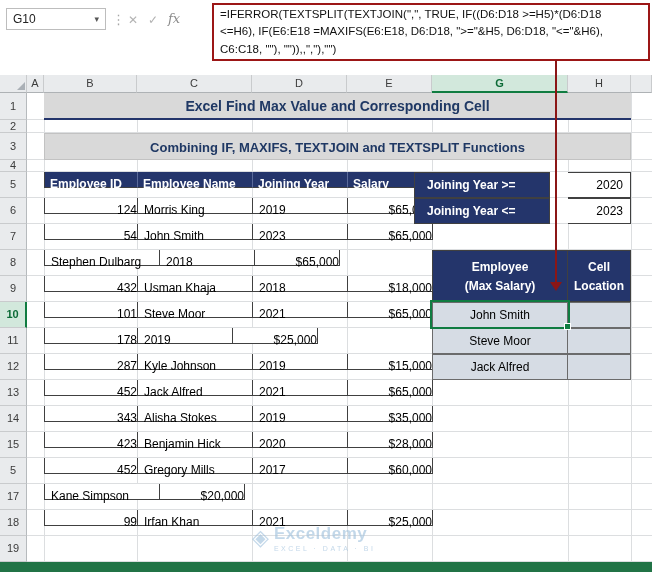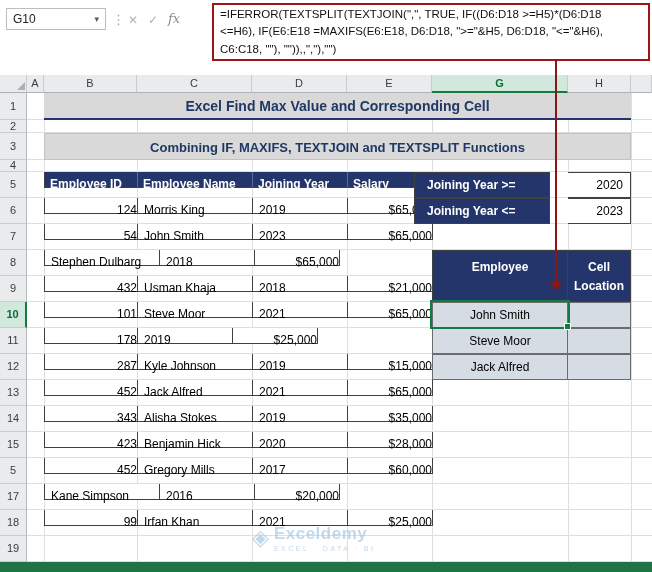--- a/index.html
+++ b/index.html
@@ -175,21 +175,21 @@
 </div>
 <div class="trow" style="top:250px">
   <div class="td w-nm ta-l">Stephen Dulbarg</div>
   <div class="td w-yr ta-l">2018</div>
   <div class="td w-sal ta-r">$65,000</div>
 </div>
 <div class="trow" style="top:276px">
   <div class="td w-id ta-r">432</div>
   <div class="td w-nm ta-l">Usman Khaja</div>
   <div class="td w-yr ta-l">2018</div>
-  <div class="td w-sal ta-r">$21,000</div>
+  <div class="td w-sal ta-r">$18,000</div>
 </div>
 <div class="trow" style="top:302px">
   <div class="td w-id ta-r">101</div>
   <div class="td w-nm ta-l">Steve Moor</div>
   <div class="td w-yr ta-l">2021</div>
   <div class="td w-sal ta-r">$65,000</div>
 </div>
 <div class="trow" style="top:328px">
   <div class="td w-id ta-r">178</div>
   <div class="td w-yr ta-l">2019</div>
@@ -220,37 +220,37 @@
   <div class="td w-sal ta-r">$28,000</div>
 </div>
 <div class="trow" style="top:458px">
   <div class="td w-id ta-r">452</div>
   <div class="td w-nm ta-l">Gregory Mills</div>
   <div class="td w-yr ta-l">2017</div>
   <div class="td w-sal ta-r">$60,000</div>
 </div>
 <div class="trow" style="top:484px">
   <div class="td w-nm ta-l">Kane Simpson</div>
-  <div class="td w-yr ta-l">2016</div>
   <div class="td w-sal ta-r">$20,000</div>
 </div>
 <div class="trow" style="top:510px">
   <div class="td w-id ta-r">99</div>
   <div class="td w-nm ta-l">Irfan Khan</div>
   <div class="td w-yr ta-l">2021</div>
   <div class="td w-sal ta-r">$25,000</div>
 </div>
 
 <div class="crit-label" style="top:172px">Joining Year &gt;=</div>
 <div class="crit-value" style="top:172px">2020</div>
 <div class="crit-label" style="top:198px">Joining Year &lt;=</div>
 <div class="crit-value" style="top:198px">2023</div>
 
 <div class="res-hdr" style="left:432px;width:136px">
   <div>Employee</div>
+  <div>(Max Salary)</div>
 </div>
 <div class="res-hdr" style="left:568px;width:63px;border-left:none">
   <div>Cell</div>
   <div>Location</div>
 </div>
 <div class="res-cell" style="top:302px">John Smith</div>
 <div class="res-cell" style="top:328px">Steve Moor</div>
 <div class="res-cell" style="top:354px">Jack Alfred</div>
 <div class="res-empty" style="top:302px"></div>
 <div class="res-empty" style="top:328px"></div>

